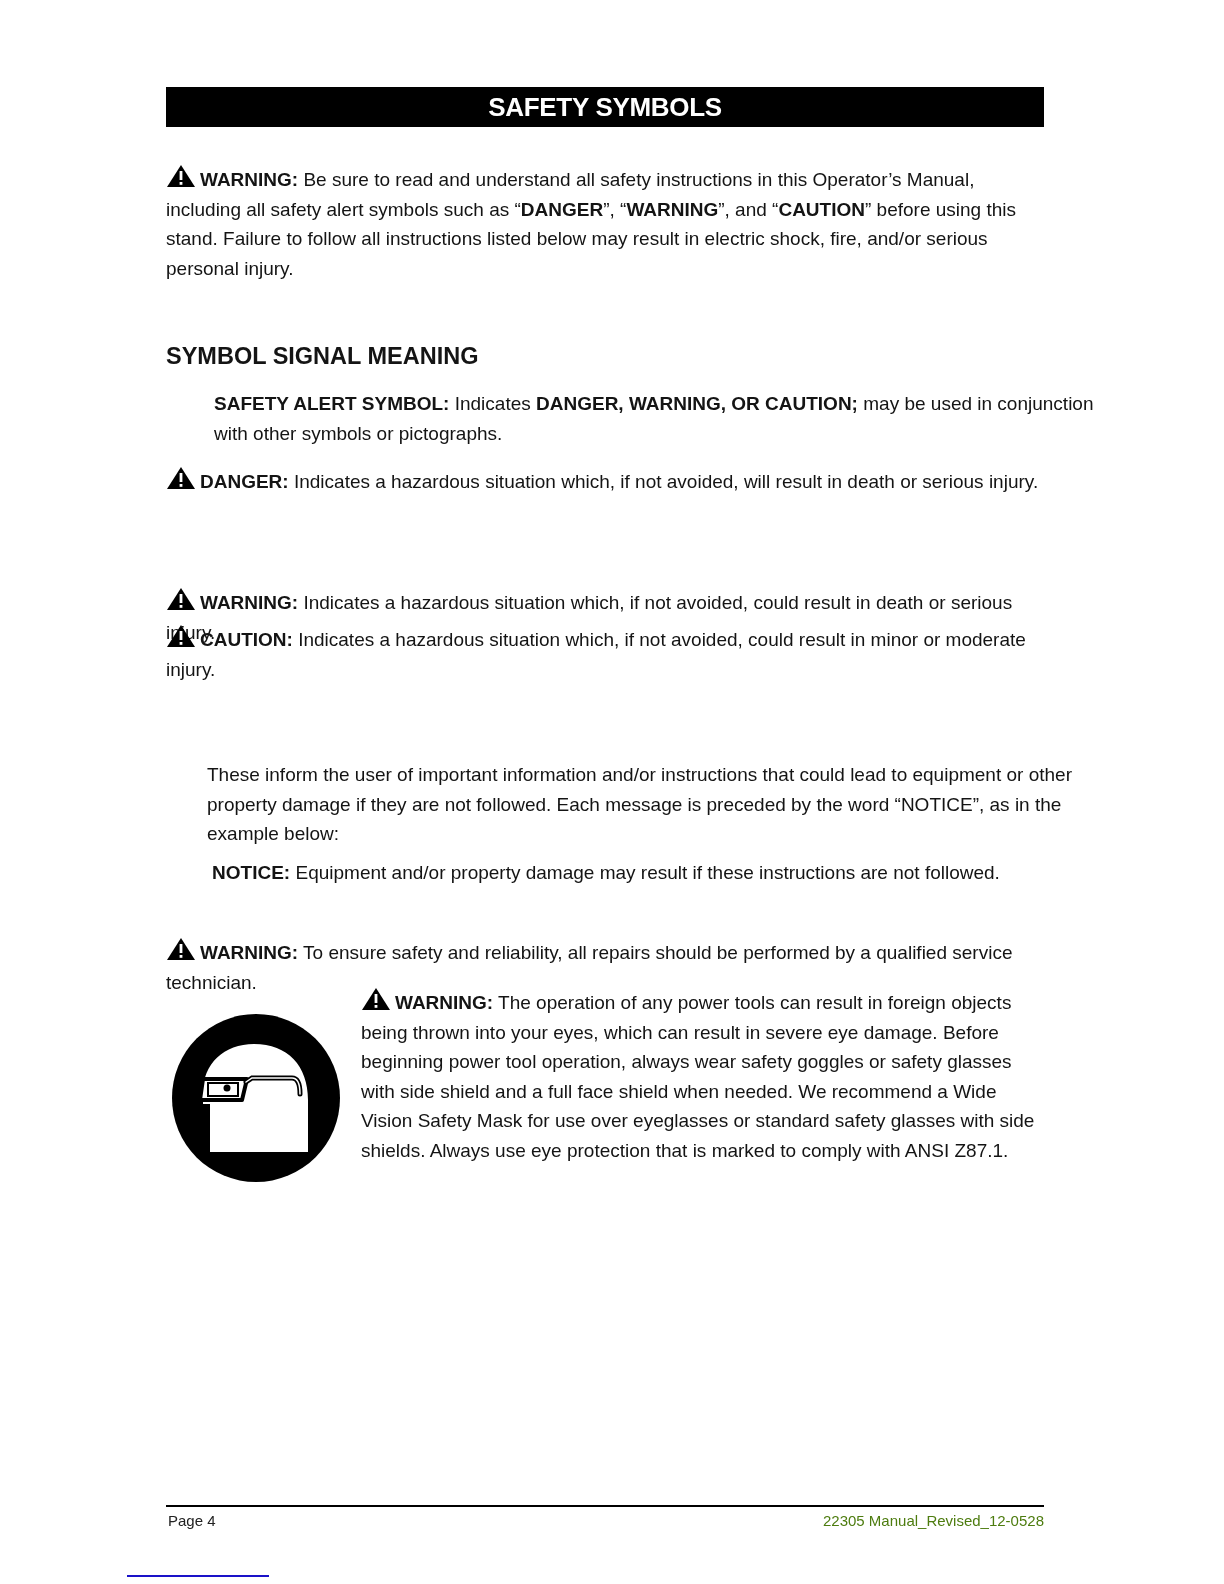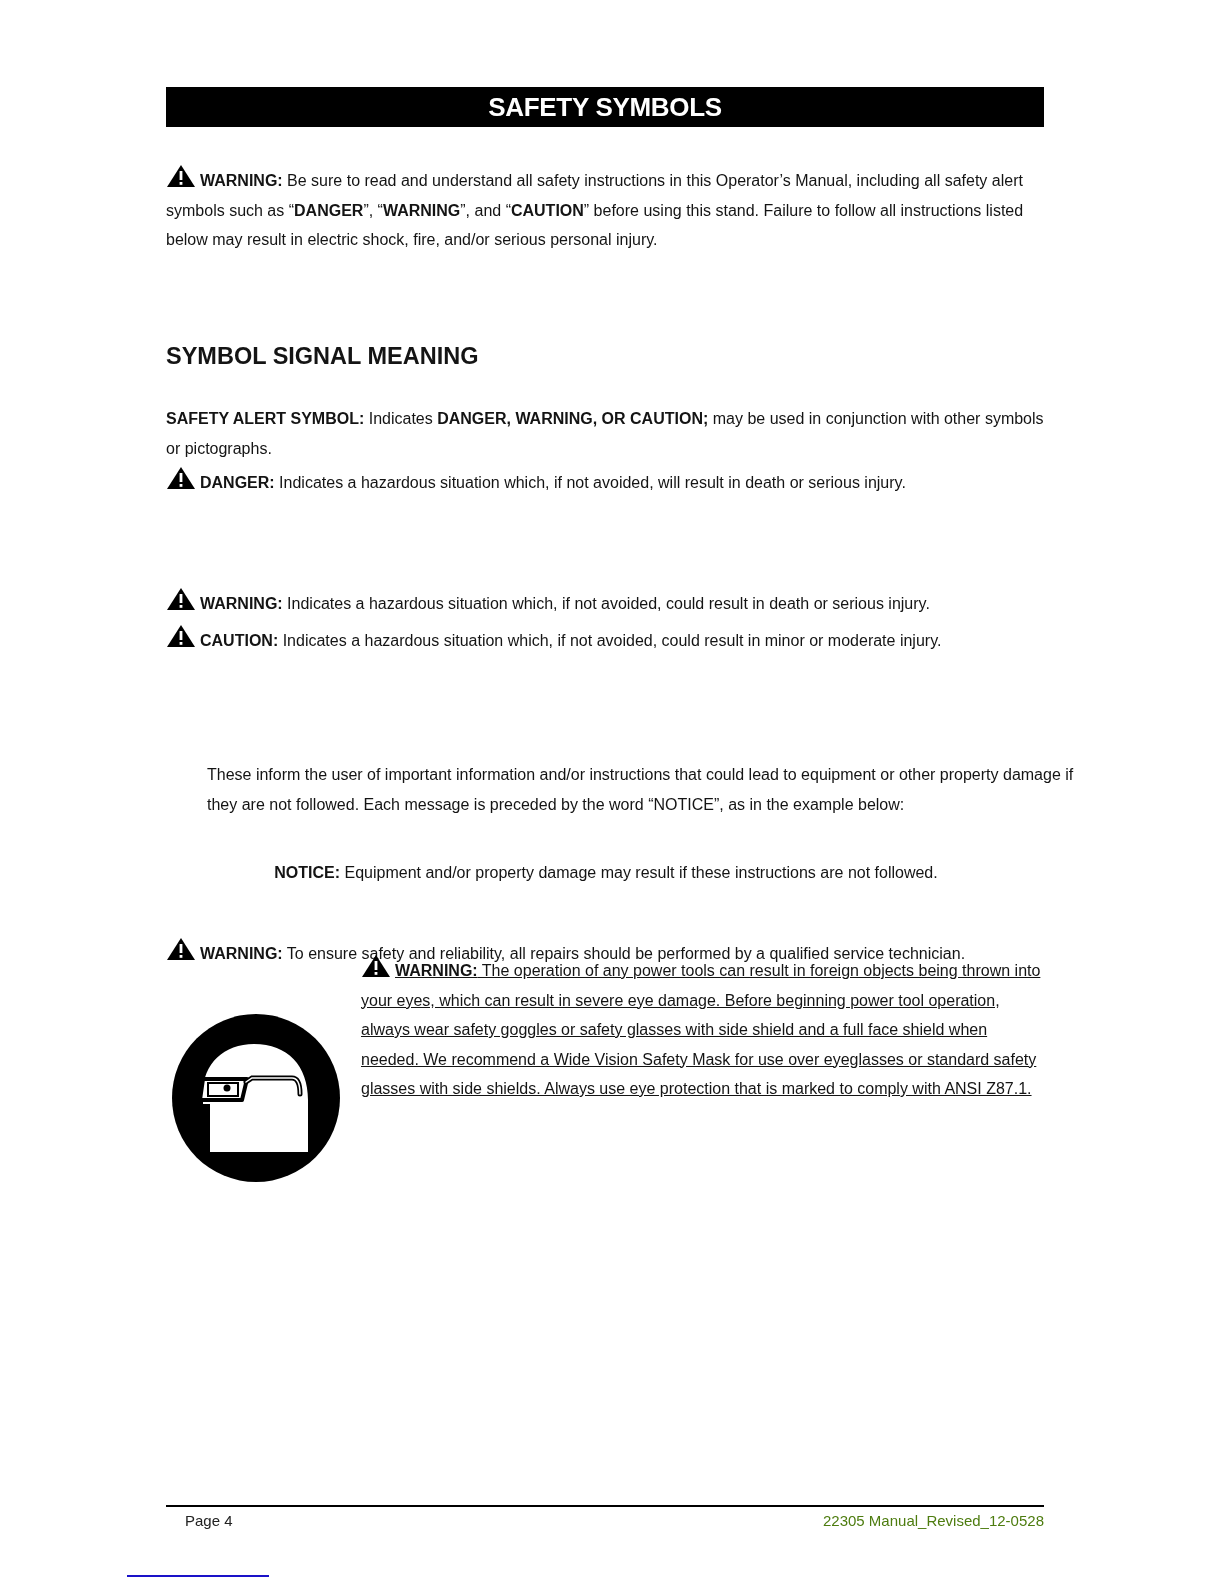--- a/index.html
+++ b/index.html
@@ -4,32 +4,32 @@
 <style>
   html, body { margin: 0; padding: 0; background: #ffffff; }
   body { width: 1224px; height: 1584px; position: relative; overflow: hidden;
          font-family: "Liberation Sans", sans-serif; color: #141414; }
   .page { position: absolute; left: 0; top: 0; width: 1224px; height: 1584px; }
 
   .title-bar { position: absolute; left: 166px; top: 87px; width: 878px; height: 40px;
                background: #000; color: #fff; text-align: center;
                font-weight: bold; font-size: 26px; line-height: 40px; letter-spacing: -0.3px; }
 
-  .block { position: absolute; left: 166px; width: 880px; font-size: 16px; line-height: 29.5px; }
+  .block { position: absolute; left: 166px; width: 880px; font-size: 19px; line-height: 29.5px; }
   .block b { font-weight: bold; }
   .heading { position: absolute; left: 166px; font-weight: bold; font-size: 23.5px; line-height: 29.5px; }
 
   .tri { display: inline-block; width: 30px; height: 24px; vertical-align: -2px; margin-right: 4px; }
   .tri svg { width: 30px; height: 24px; display: block; }
 
   .goggles-icon { position: absolute; left: 170px; top: 1012px; width: 172px; height: 172px; }
   .goggles-icon svg { width: 172px; height: 172px; display: block; }
 
   .footer-rule { position: absolute; left: 166px; top: 1505px; width: 878px; height: 2px; background: #000; }
-  .footer-left { position: absolute; left: 168px; top: 1512px; font-size: 15px; color: #222; margin-left: 17px; }
+  .footer-left { position: absolute; left: 168px; top: 1512px; font-size: 15px; color: #222; }
   .footer-right { position: absolute; right: 180px; top: 1512px; font-size: 15px; color: #4d7c0f; }
   .blue-link-rule { position: absolute; left: 127px; top: 1575px; width: 142px; height: 2px; background: #1a12c8; }
 </style>
 </head>
 <body>
 
 <div class="page">
 
   <div class="title-bar">SAFETY SYMBOLS</div>
 
@@ -38,21 +38,21 @@
       <svg viewBox="0 0 30 24">
           <polygon points="15,1 29,23 1,23" fill="#000"></polygon>
           <rect x="13.6" y="7" width="2.8" height="9" fill="#fff"></rect>
           <rect x="13.6" y="18" width="2.8" height="2.8" fill="#fff"></rect>
         </svg>
     </span><b>WARNING:</b><span> Be sure to read and understand all safety instructions in this Operator’s Manual, including all safety alert symbols such as “</span><b>DANGER</b><span>”, “</span><b>WARNING</b><span>”, and “</span><b>CAUTION</b><span>” before using this stand. Failure to follow all instructions listed below may result in electric shock, fire, and/or serious personal injury.</span>
   </div>
 
   <div class="heading" style="top:342px;">SYMBOL SIGNAL MEANING</div>
 
-  <div class="block" style="top:404px;">
+  <div class="block" style="top:389px;margin-left:48px;">
     <b>SAFETY ALERT SYMBOL:</b><span> Indicates </span><b>DANGER, WARNING, OR CAUTION;</b><span> may be used in conjunction with other symbols or pictographs.</span>
   </div>
 
   <div class="block" style="top:466px;">
     <span class="tri">
       <svg viewBox="0 0 30 24">
           <polygon points="15,1 29,23 1,23" fill="#000"></polygon>
           <rect x="13.6" y="7" width="2.8" height="9" fill="#fff"></rect>
           <rect x="13.6" y="18" width="2.8" height="2.8" fill="#fff"></rect>
         </svg>
@@ -101,21 +101,21 @@
       <circle cx="86" cy="86" r="84" fill="#000"></circle>
       <path d="M40 140 L40 92 L33 92 L33 80 C33 52 54 32 84 32 C118 32 138 54 138 88 L138 140 Z" fill="#fff"></path>
       <path d="M33 67 L77 67 L72 88 L30 88 Z" fill="#fff" stroke="#000" stroke-width="4" stroke-linejoin="round"></path>
       <rect x="38" y="71" width="30" height="13" fill="#fff" stroke="#000" stroke-width="2"></rect>
       <circle cx="57" cy="76" r="3.5" fill="#000"></circle>
       <path d="M76 70 L82 66 L122 66 C128 66 130 72 130 82" fill="none" stroke="#000" stroke-width="5" stroke-linecap="round"></path>
       <path d="M76 70 L82 66 L122 66 C128 66 130 72 130 82" fill="none" stroke="#fff" stroke-width="1.5" stroke-linecap="round"></path>
     </svg>
   </div>
 
-  <div class="block" style="top:954px; left:361px; width:685px;text-decoration:underline;">
+  <div class="block" style="top:987px; left:361px; width:685px;">
     <span class="tri">
       <svg viewBox="0 0 30 24">
           <polygon points="15,1 29,23 1,23" fill="#000"></polygon>
           <rect x="13.6" y="7" width="2.8" height="9" fill="#fff"></rect>
           <rect x="13.6" y="18" width="2.8" height="2.8" fill="#fff"></rect>
         </svg>
     </span><b>WARNING:</b><span> The operation of any power tools can result in foreign objects being thrown into your eyes, which can result in severe eye damage. Before beginning power tool operation, always wear safety goggles or safety glasses with side shield and a full face shield when needed. We recommend a Wide Vision Safety Mask for use over eyeglasses or standard safety glasses with side shields. Always use eye protection that is marked to comply with ANSI Z87.1.</span>
   </div>
 
   <div class="footer-rule"></div>

